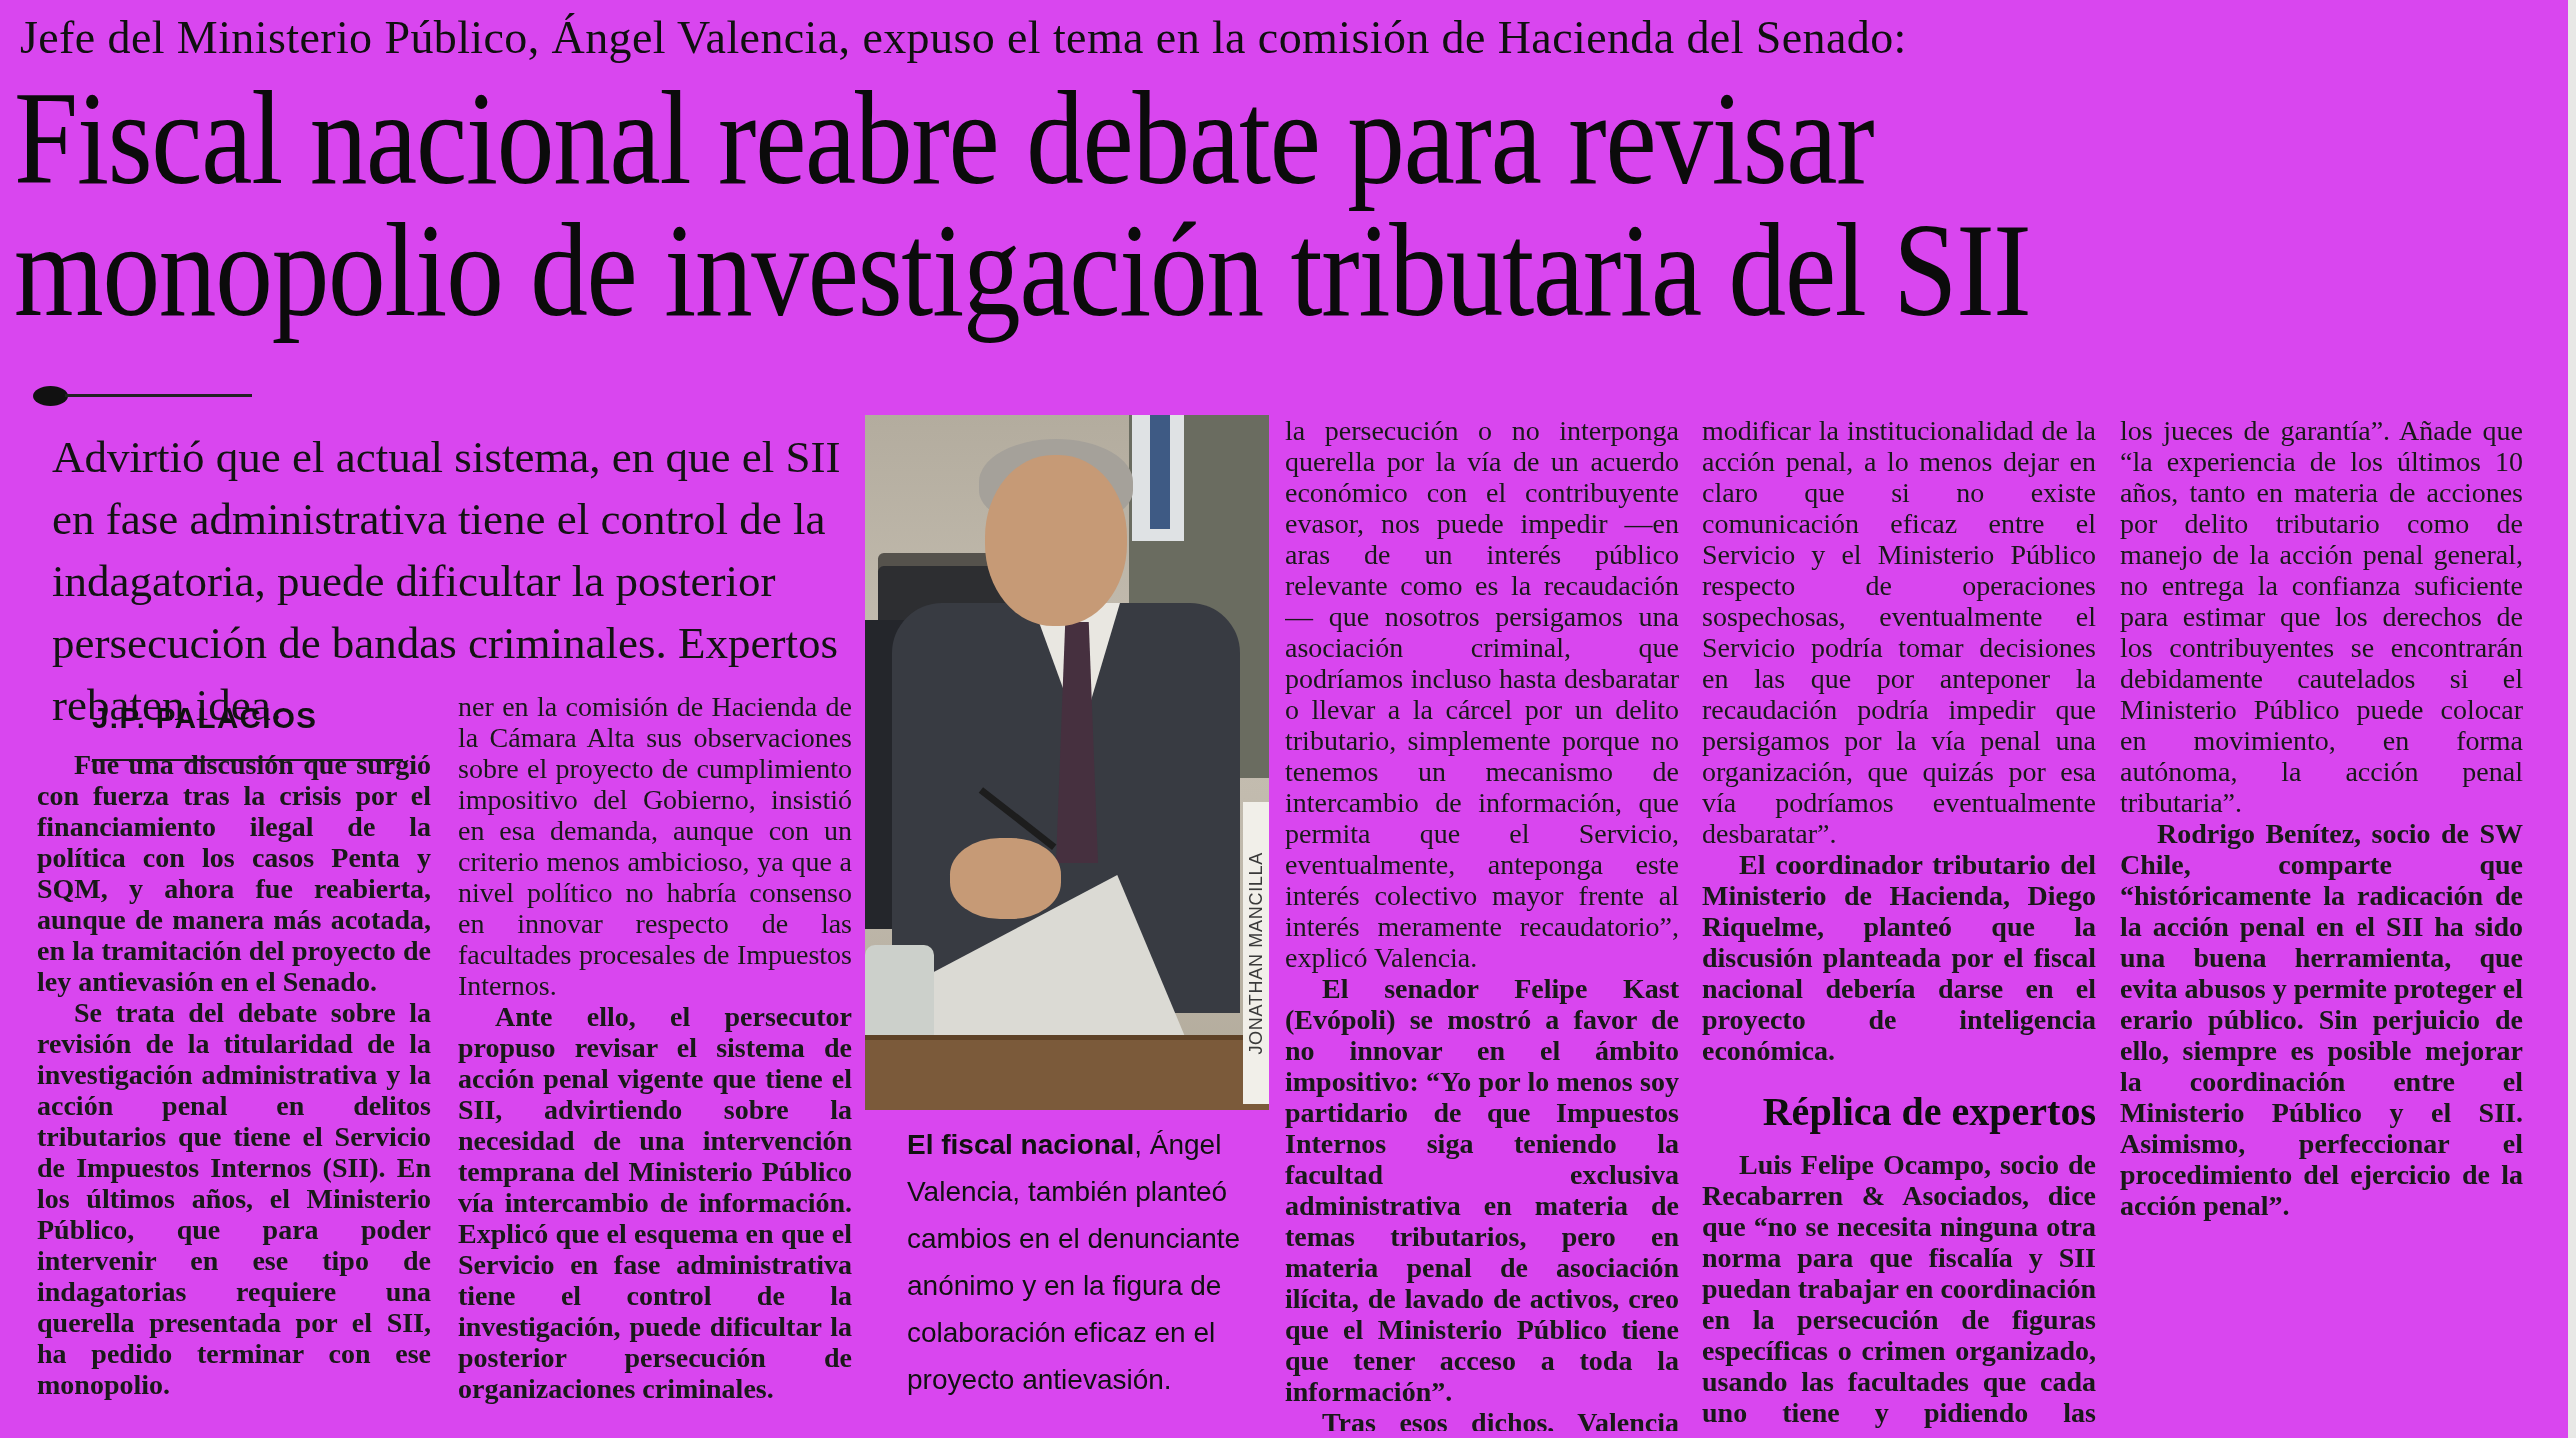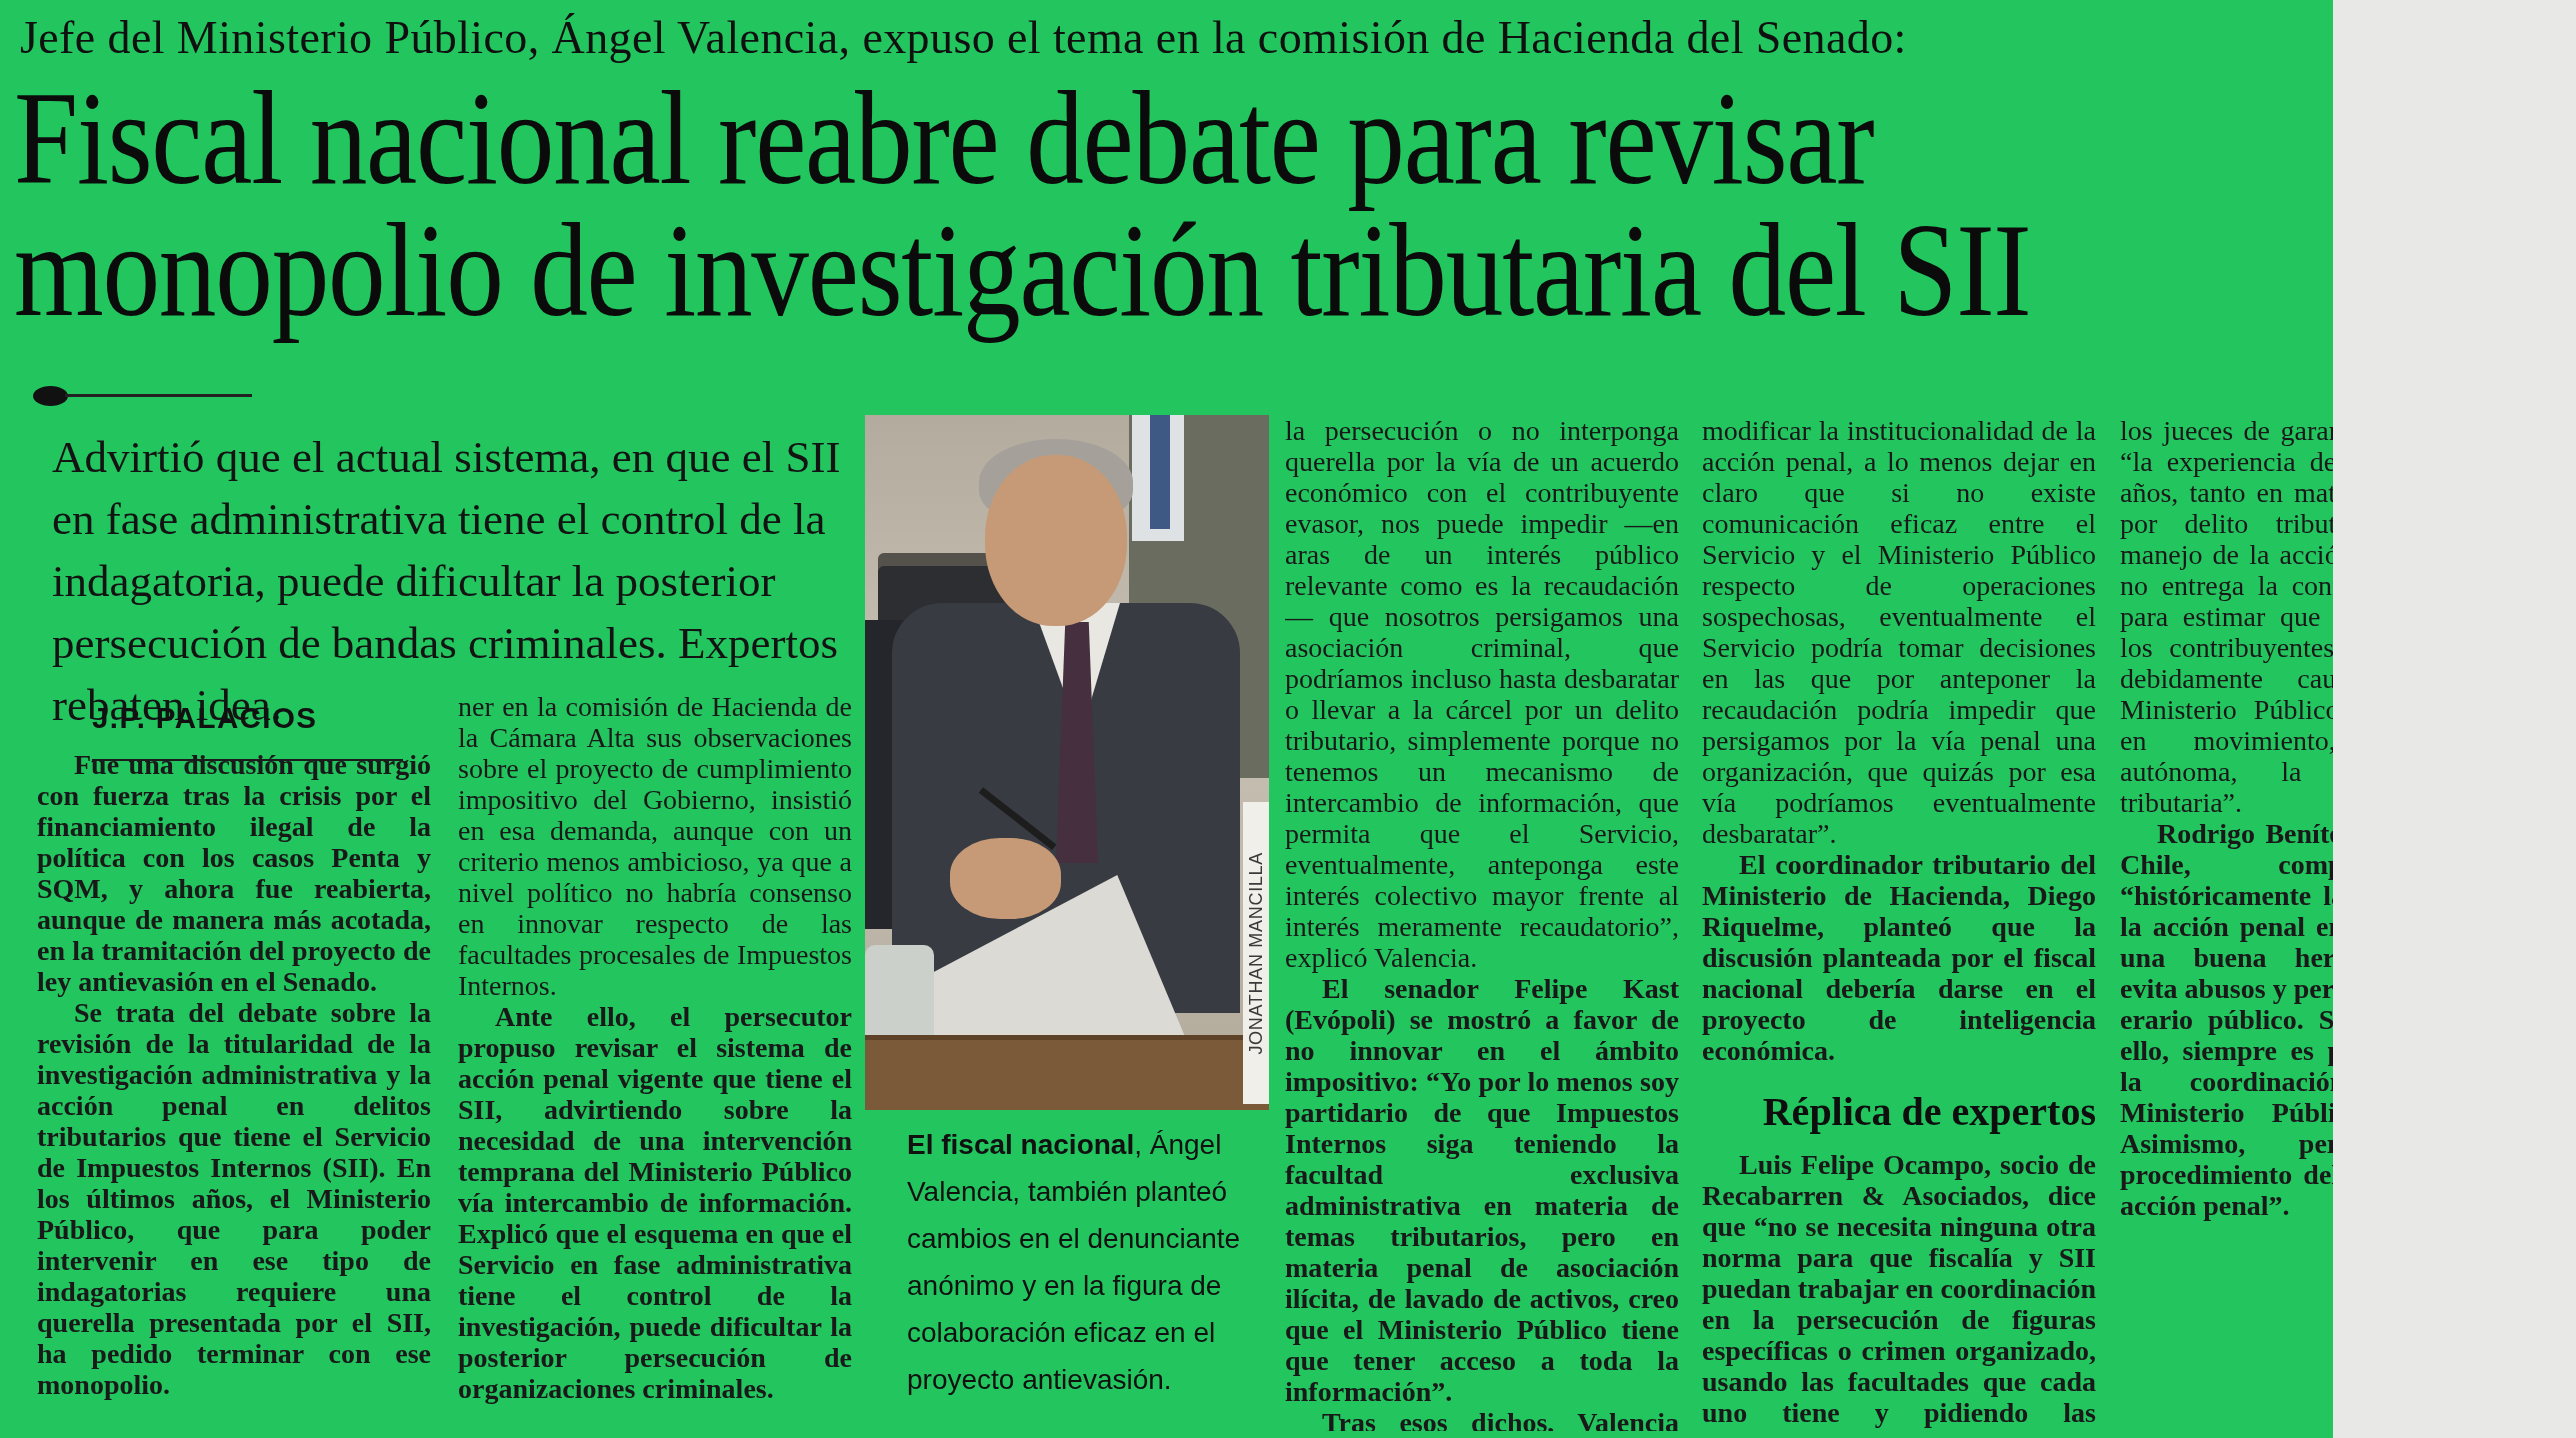--- a/index.html
+++ b/index.html
@@ -1,16 +1,16 @@
 <!DOCTYPE html>
 <html lang="es" style="font-size:11.5px"><head>
 <meta charset="utf-8">
 <style>
   html,body{margin:0;padding:0;background:#e8e8e6;}
-  .page{position:relative;width:2333px;height:1438px;background:#22c55e;overflow:hidden;
+  .page{position:relative;width:2568px;height:1438px;background:#d946ef;overflow:hidden;
         font-family:"Liberation Serif",serif;color:#161616;}
   
   .kicker{position:absolute;left:20px;top:8.6px;font-size:46px;line-height:58px;
           color:#101010;white-space:nowrap;letter-spacing:0.4px;}
   
   .headline{position:absolute;left:14.4px;top:72px;}
   .hl{display:block;white-space:nowrap;font-size:134px;line-height:132px;
       color:#0b0b0b;transform:scaleX(.86);transform-origin:0 0;letter-spacing:-1.4px;}
   
   .lede-mark{position:absolute;left:33px;top:385px;width:302px;height:24.4px;}

